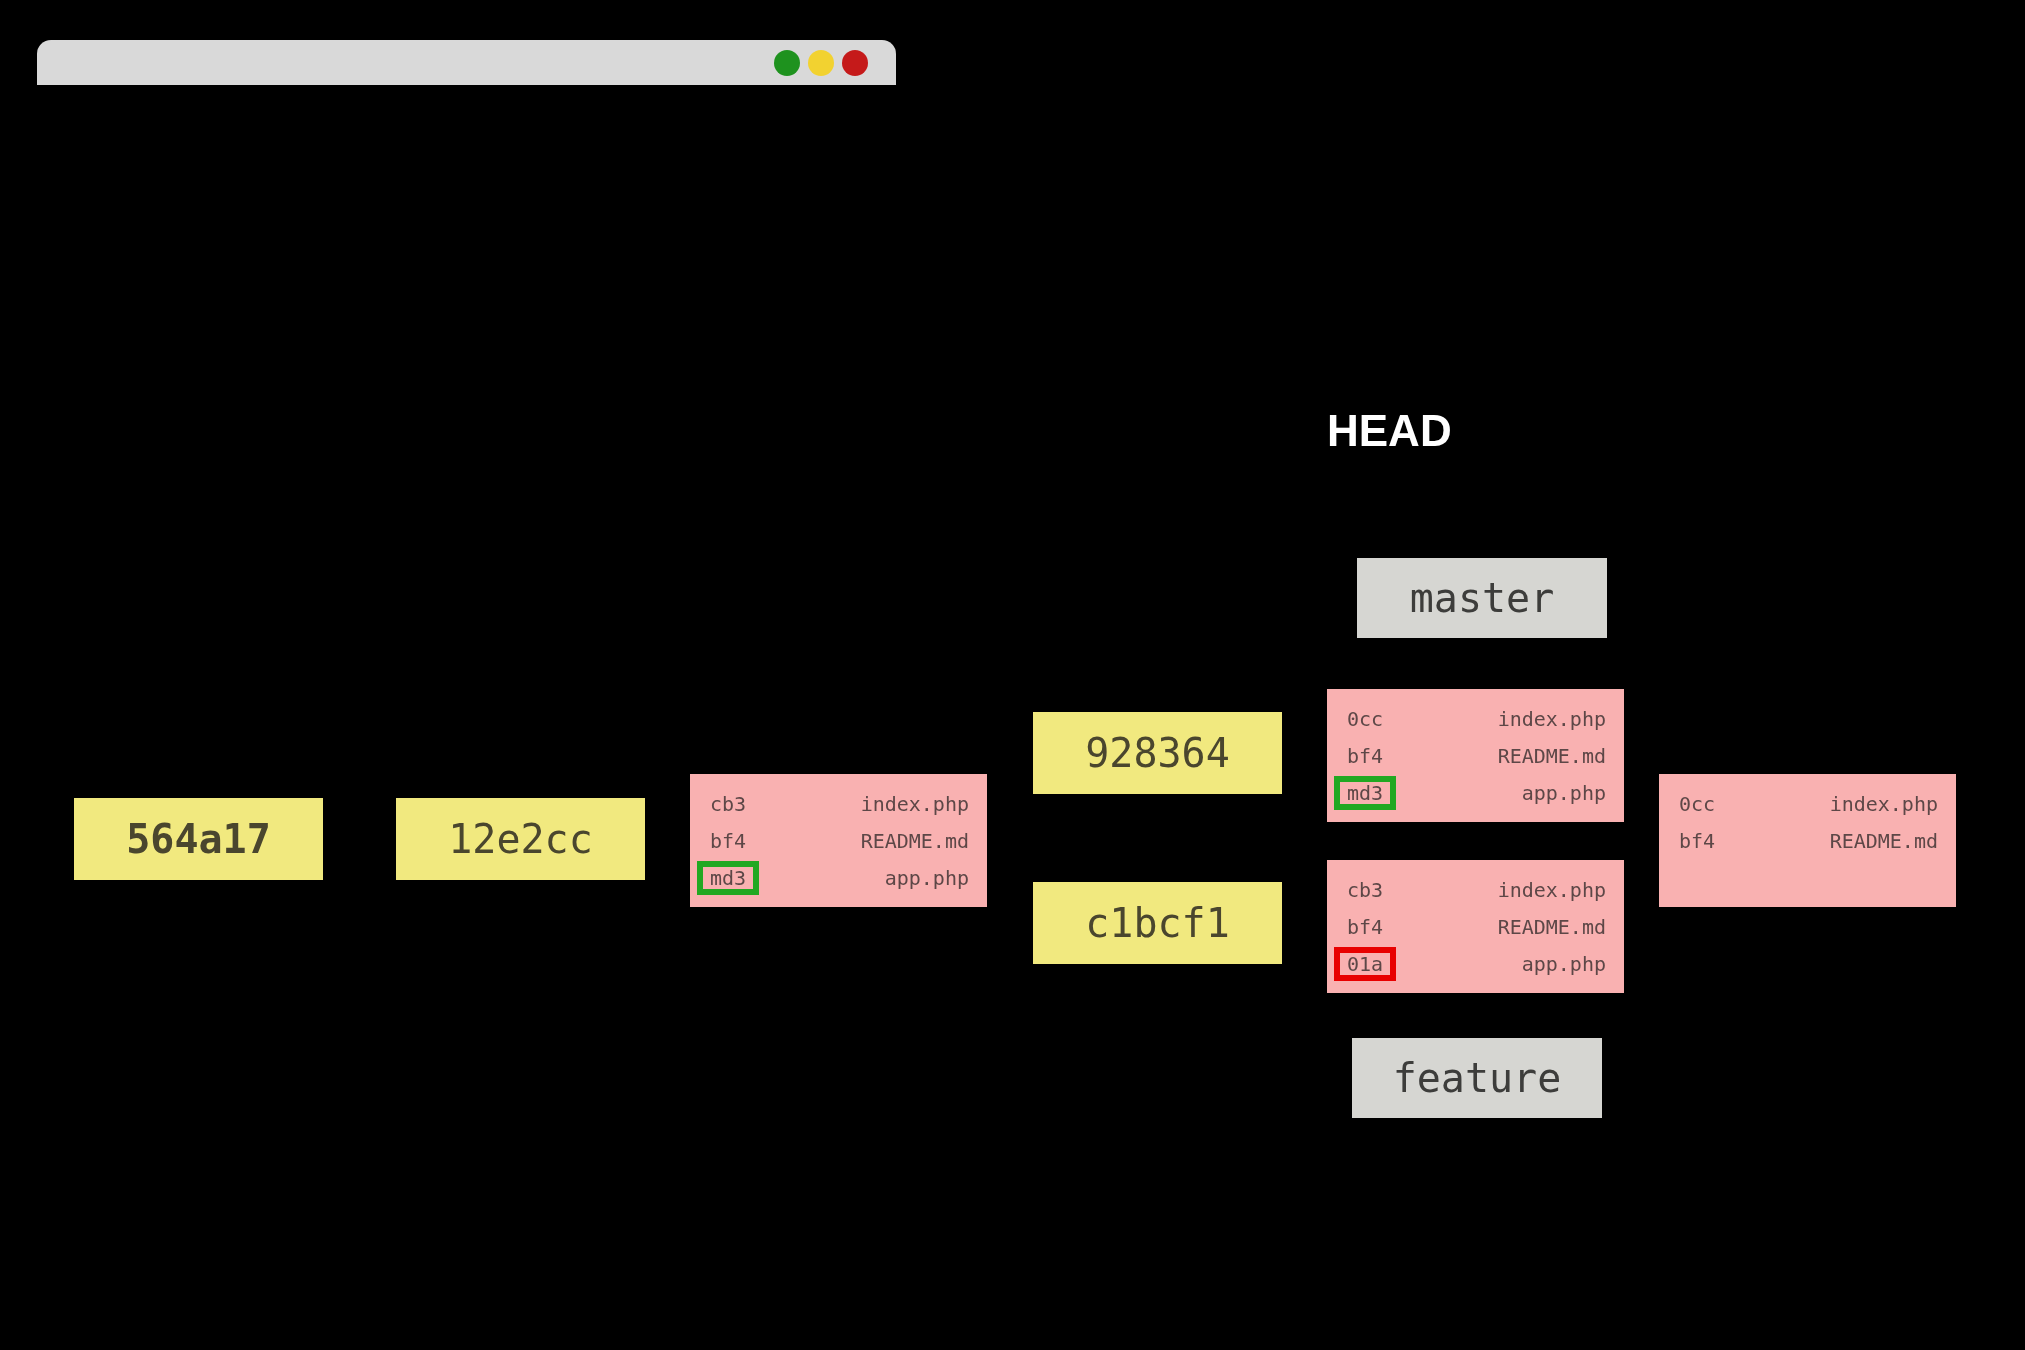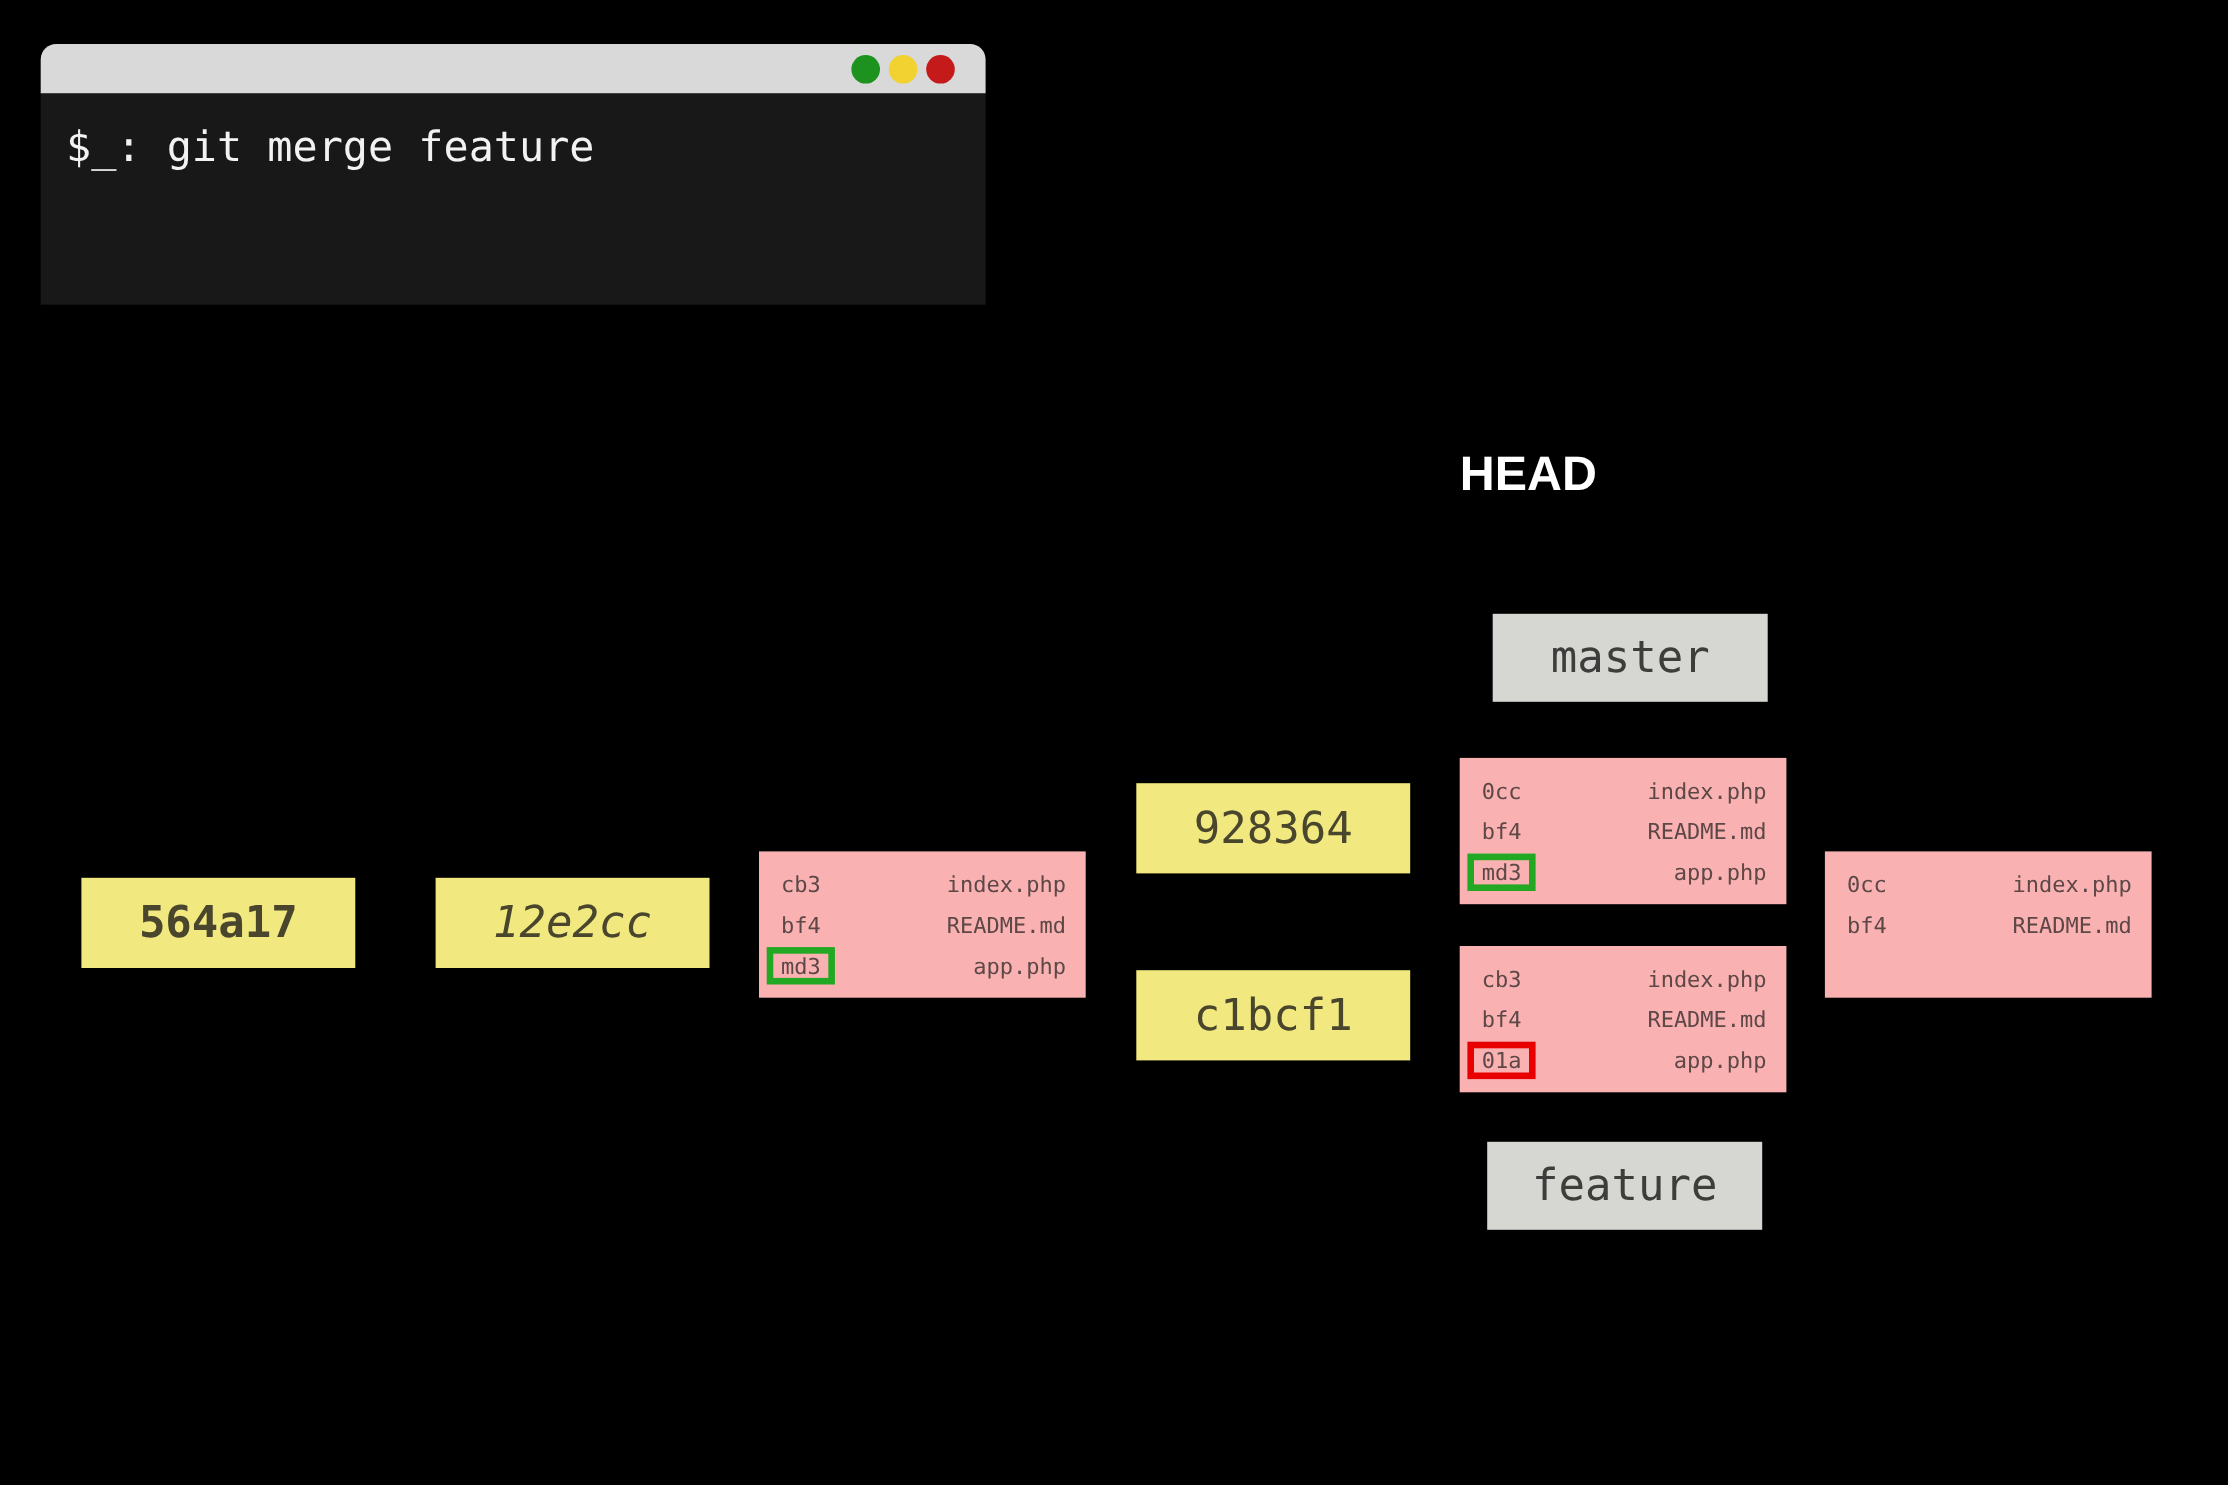--- a/index.html
+++ b/index.html
@@ -86,21 +86,21 @@
 
   
   .commit{
     width:249px;height:82px;
     background:var(--yellow_box);
     color:var(--yellow_text);
     font-size:40px;
     display:flex;align-items:center;justify-content:center;
   }
   #commit-0{left:74px;top:798px;font-weight:bold;}
-  #commit-1{left:396px;top:798px;font-style:italic;}
+  #commit-1{left:396px;top:798px;}
   #commit-2{left:1033px;top:712px;}
   #commit-3{left:1033px;top:882px;}
 
   
   .tree{
     width:297px;height:133px;
     background:var(--pink_box);
     color:var(--pink_text);
     font-size:20px;
     padding:11px 18px 11px 20px;
@@ -126,23 +126,20 @@
 </style>
 </head>
 <body>
 
 <div class="abs terminal">
   <div class="titlebar">
     <span class="light green"></span>
     <span class="light yellow"></span>
     <span class="light red"></span>
   </div>
-  <div class="term-body">
-    <div class="prompt-line">$_: git merge feature</div>
-  </div>
 </div>
 
 <div class="abs head-label">HEAD</div>
 
 <div class="abs ref-box" id="ref-master">master</div>
 <div class="abs ref-box" id="ref-feature">feature</div>
 
 <div class="abs commit" id="commit-0">564a17</div>
 <div class="abs commit" id="commit-1">12e2cc</div>
 <div class="abs commit" id="commit-2">928364</div>

